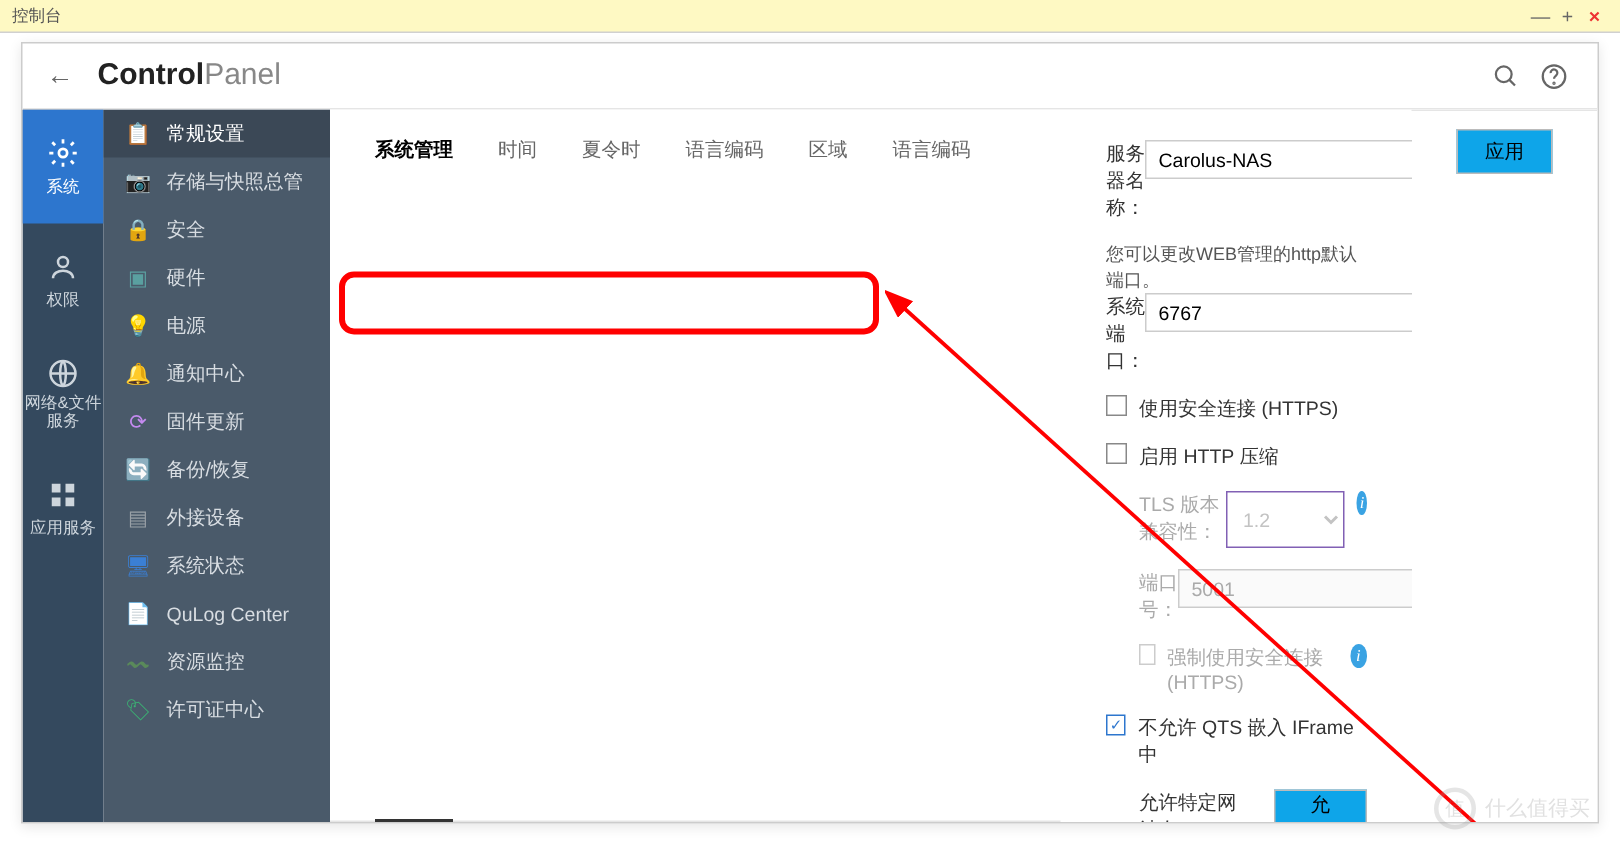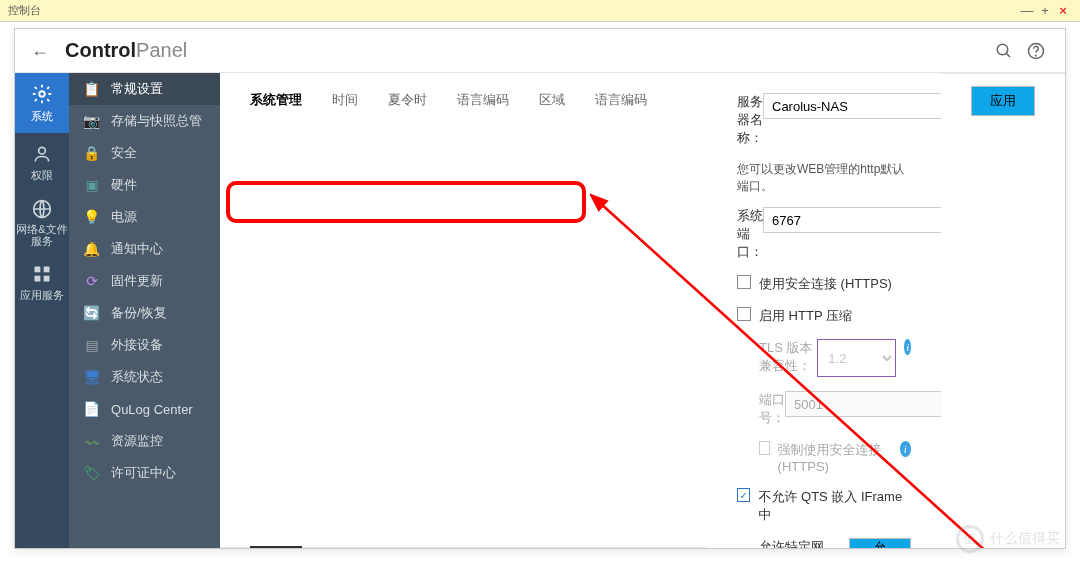--- a/index.html
+++ b/index.html
@@ -20,42 +20,42 @@
 .app-header .title-bold { font-size: 20px; font-weight: 700; color: #222; }
 .app-header .title-light { font-size: 20px; font-weight: 300; color: #888; }
 .app-header .spacer { flex: 1; }
 .app-header .hdr-icon { width: 26px; height: 26px; margin-left: 6px; color: #666; display: flex; align-items: center; justify-content: center; cursor: pointer; }
 
 
 .app-body { flex: 1; display: flex; overflow: hidden; }
 
 
 .nav-rail { width: 68px; background: #34495e; display: flex; flex-direction: column; }
-.nav-rail .rail-item { height: 60px; display: flex; flex-direction: column; align-items: center; justify-content: center; color: #cdd5dc; font-size: 11px; cursor: pointer; }
+.nav-rail .rail-item { height: 76px; display: flex; flex-direction: column; align-items: center; justify-content: center; color: #cdd5dc; font-size: 11px; cursor: pointer; }
 .nav-rail .rail-item.active { background: #2d76ce; color: #fff; }
 .nav-rail .rail-item svg, .nav-rail .rail-item .glyph { margin-bottom: 4px; }
 
 
 .sidebar { width: 190px; background: #4a5a6a; color: #d8dde2; overflow-y: auto; }
 .sidebar-item { height: 32px; display: flex; align-items: center; padding: 0 14px; font-size: 13px; cursor: pointer; }
 .sidebar-item.active { background: #3b4856; color: #fff; }
 .sidebar-item .sb-icon { width: 18px; height: 18px; margin-right: 10px; display: flex; align-items: center; justify-content: center; font-size: 14px; }
 
 
 .main { flex: 1; background: #fff; display: flex; flex-direction: row; position: relative; }
 .tabs { display: flex; padding: 10px 30px 0; border-bottom: 1px solid #e5e5e5; font-size: 13px; }
 .tab { padding: 8px 0; margin-right: 30px; color: #666; cursor: pointer; }
 .tab.active { color: #000; font-weight: 600; border-bottom: 2px solid #333; margin-bottom: -1px; }
 
 .form { padding: 20px 30px; font-size: 13px; color: #333; overflow-y: auto; flex: 1; }
 .form-row { display: flex; align-items: flex-start; margin-bottom: 14px; }
 .form-row.indent1 { padding-left: 22px; }
 .form-label { width: 160px; color: #333; }
 .form-label.muted { color: #aaa; }
-.form-help { font-size: 12px; color: #555; margin-bottom: 12px; }
+.form-help { font-size: 12px; color: #555; }
 input.text { width: 190px; height: 26px; border: 1px solid #ccc; padding: 0 8px; font-size: 13px; }
 input.text:disabled, select:disabled { color: #aaa; }
 select.sel { width: 170px; height: 38px; border: 1px solid #4c1d95; padding: 0 6px; font-size: 13px; color: #aaa; background: #fff; }
 .chk { width: 14px; height: 14px; margin-right: 8px; border: 1px solid #888; display: inline-flex; align-items: center; justify-content: center; font-size: 10px; cursor: pointer; }
 .chk.checked { color: #2d76ce; border-color: #2d76ce; }
 .chk.disabled { border-color: #ccc; color: #ccc; }
 .chk-label { color: #333; }
 .chk-label.muted { color: #aaa; }
 .info-badge { width: 16px; height: 16px; border-radius: 50%; background: #3aa3e3; color: #fff; display: inline-flex; align-items: center; justify-content: center; font-size: 11px; margin-left: 8px; font-style: italic; font-family: serif; }
 .btn { height: 30px; padding: 0 18px; background: #0ea5e9; border: 1px solid #bbb; font-size: 13px; cursor: pointer; }

